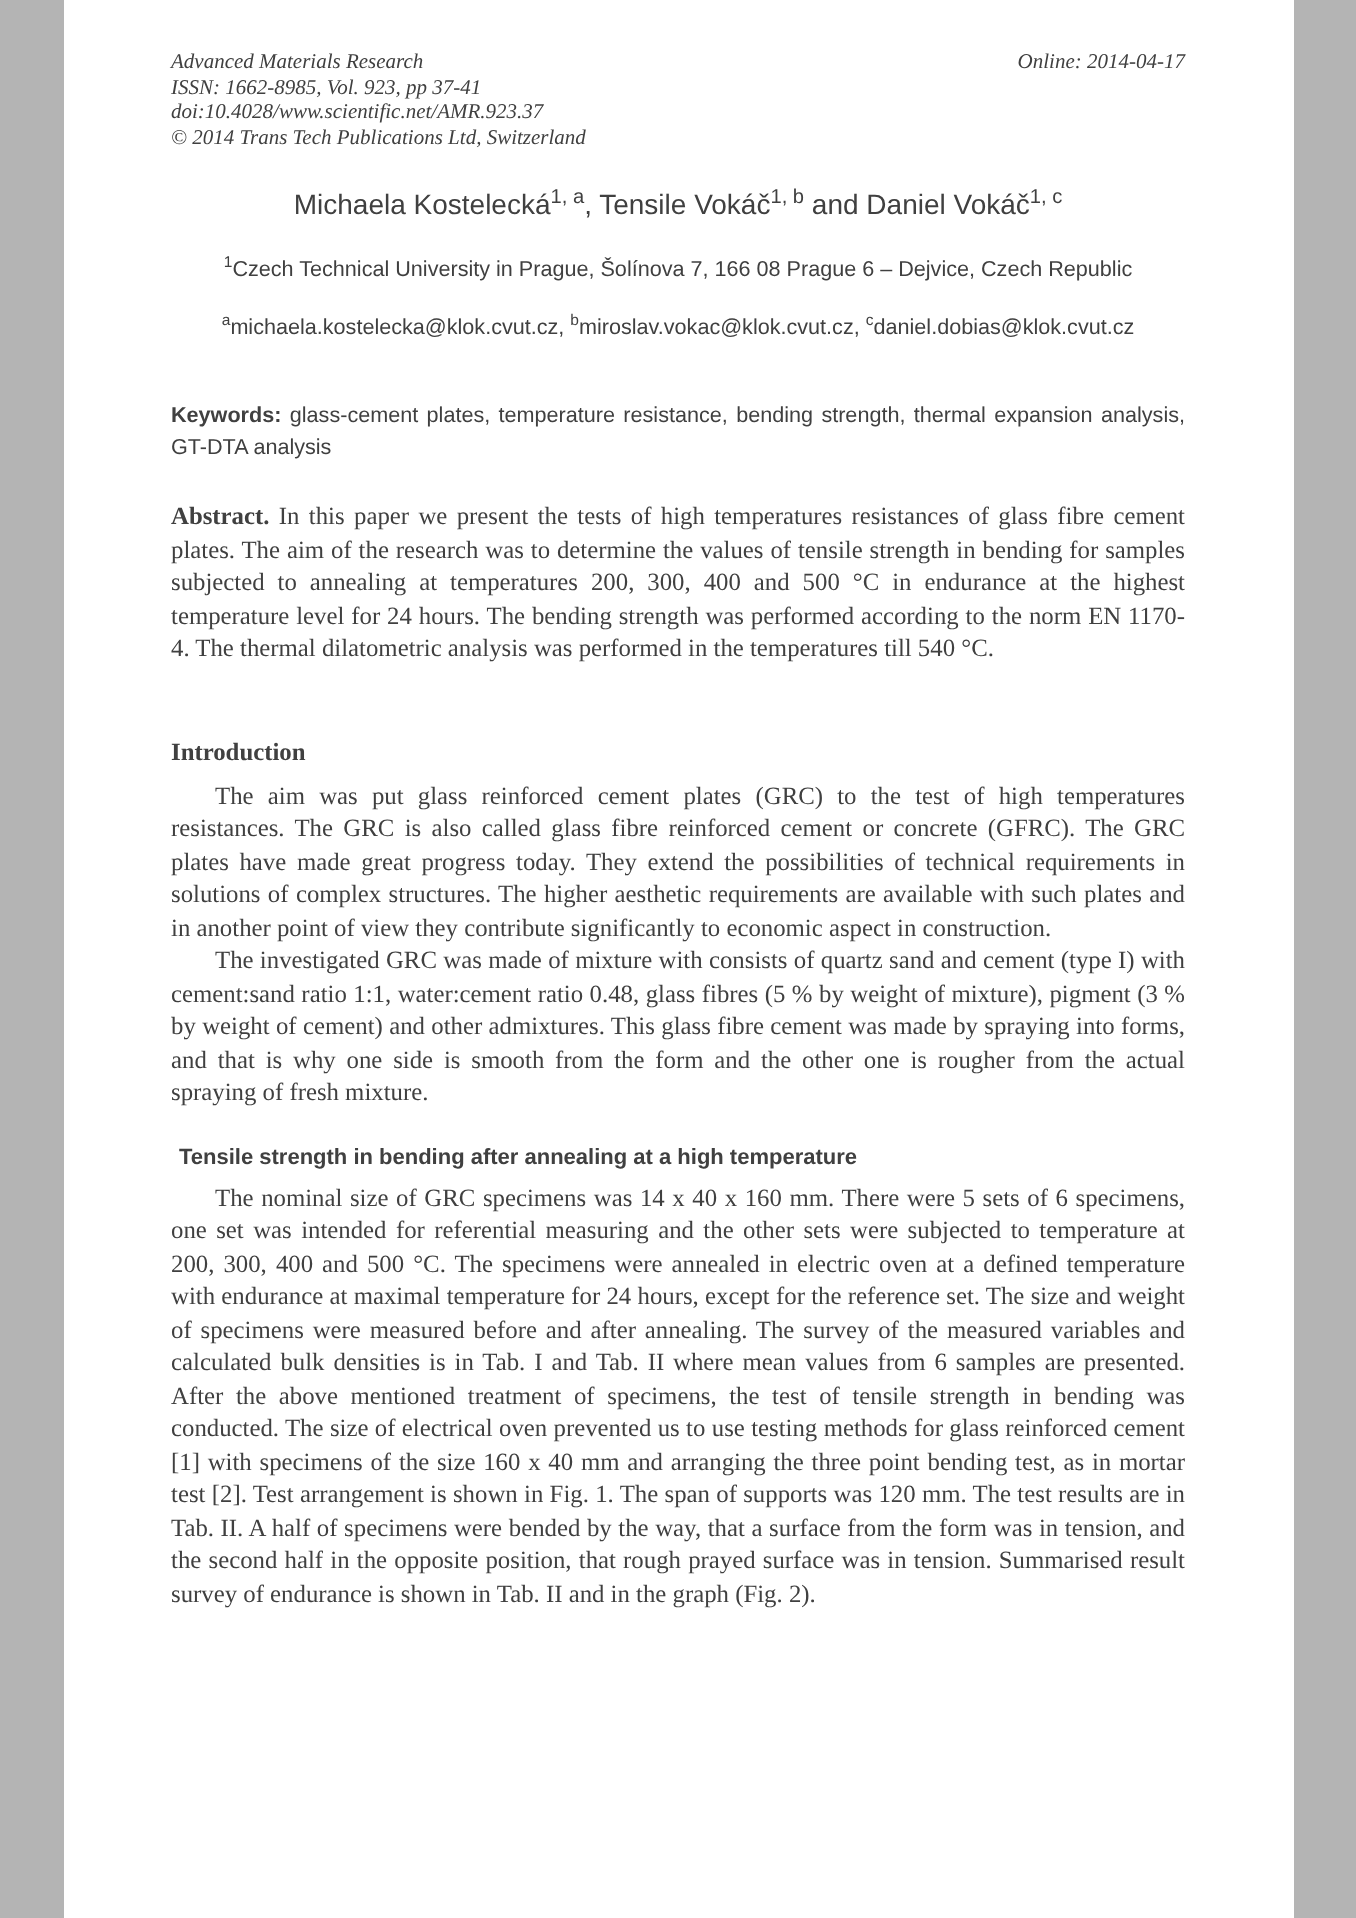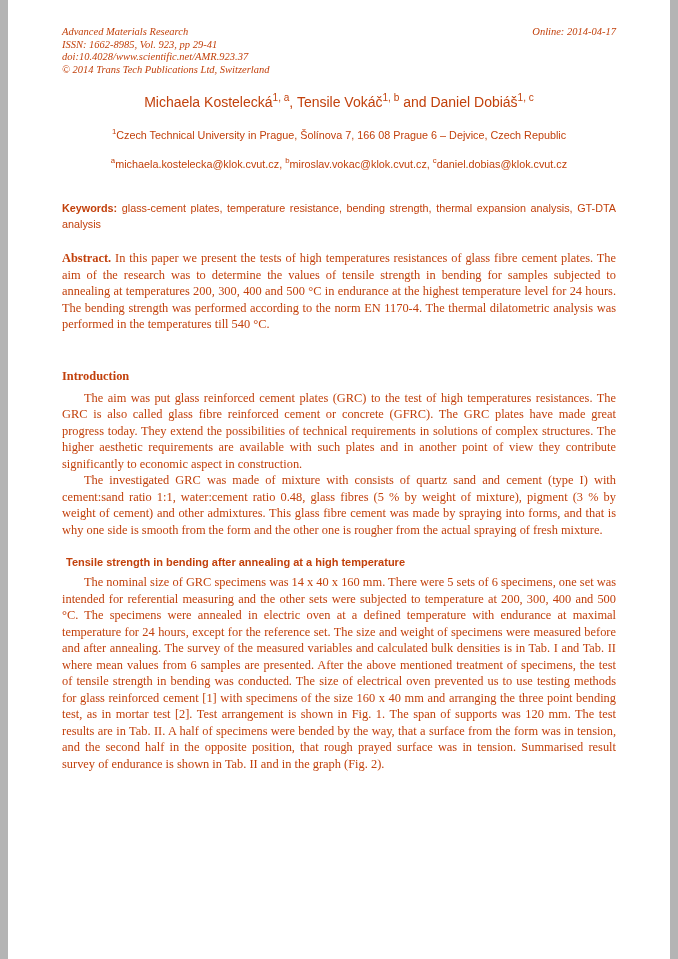--- a/index.html
+++ b/index.html
@@ -1,29 +1,29 @@
 <!DOCTYPE html>
 <html><head>
 <meta charset="utf-8">
 <style>
   html, body {
     margin: 0;
     padding: 0;
     background: #b4b4b4;
   }
   .page {
-    width: 662px;
+    width: 615px;
     height: 959px;
     background: #ffffff;
     margin: 0 auto;
     position: relative;
     box-sizing: border-box;
     padding: 26px 54px 0 54px;
     font-family: "Liberation Serif", serif;
-    color: #c2410c;
+    color: #404040;
     overflow: hidden;
   }
   .header {
     position: relative;
     font-style: italic;
     font-size: 10.5px;
     line-height: 12.6px;
     margin-bottom: 18px;
   }
   .header .left {
@@ -109,30 +109,30 @@
   }
 </style>
 </head>
 <body>
 
 <div class="page">
 
   <div class="header">
     <div class="left">
       <div>Advanced Materials Research</div>
-      <div>ISSN: 1662-8985, Vol. 923, pp 29-41</div>
+      <div>ISSN: 1662-8985, Vol. 923, pp 37-41</div>
       <div>doi:10.4028/www.scientific.net/AMR.923.37</div>
       <div>© 2014 Trans Tech Publications Ltd, Switzerland</div>
     </div>
     <div class="right">Online: 2014-04-17</div>
   </div>
 
 
   <div class="authors">
-    <span>Michaela Kostelecká</span><sup>1, a</sup><span>, </span><span>Tensile Vokáč</span><sup>1, b</sup><span> and </span><span>Daniel Dobiáš</span><sup>1, c</sup>
+    <span>Michaela Kostelecká</span><sup>1, a</sup><span>, </span><span>Tensile Vokáč</span><sup>1, b</sup><span> and </span><span>Daniel Vokáč</span><sup>1, c</sup>
   </div>
 
   <div class="affil">
     <sup>1</sup><span>Czech Technical University in Prague, Šolínova 7, 166 08 Prague 6 – Dejvice, Czech Republic</span>
   </div>
 
   <div class="emails">
     <sup>a</sup><span>michaela.kostelecka@klok.cvut.cz, </span><sup>b</sup><span>miroslav.vokac@klok.cvut.cz, </span><sup>c</sup><span>daniel.dobias@klok.cvut.cz</span>
   </div>
 

